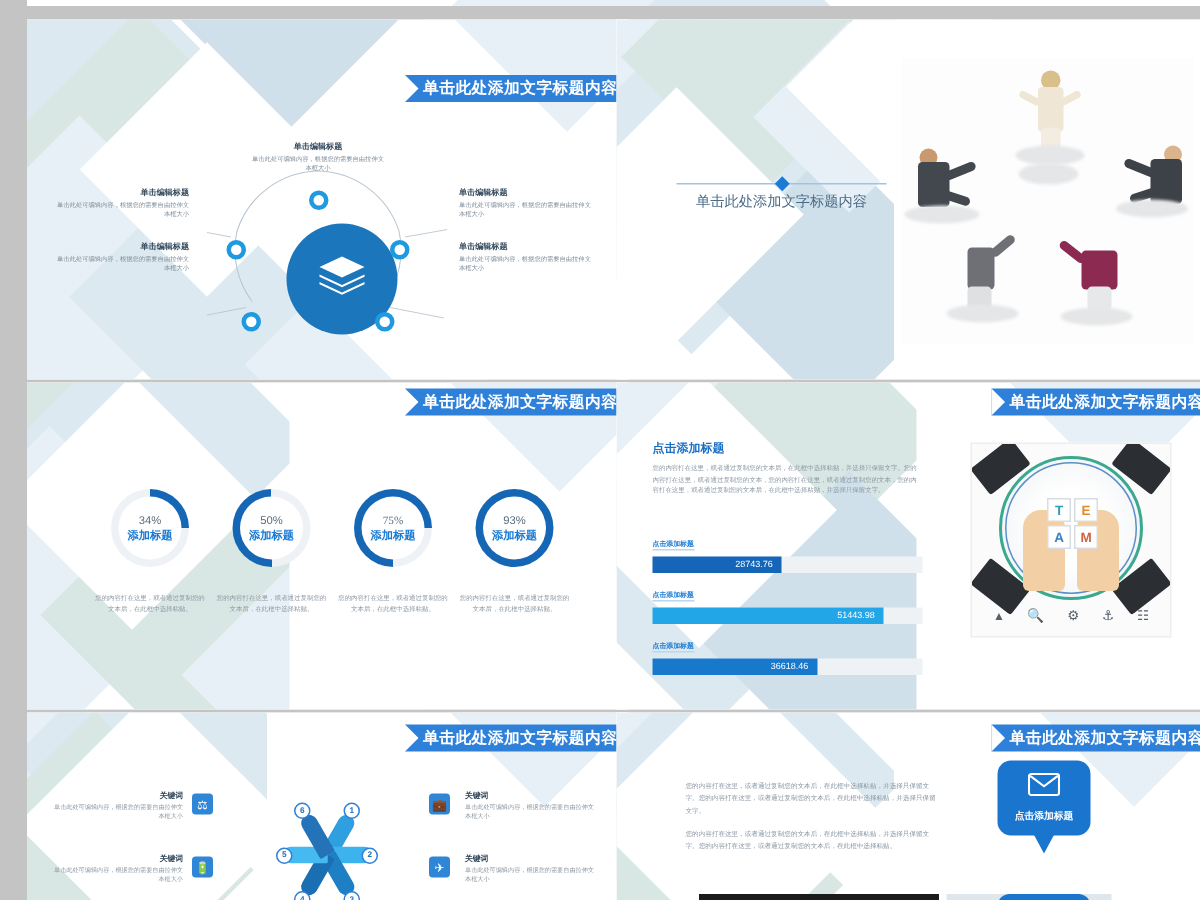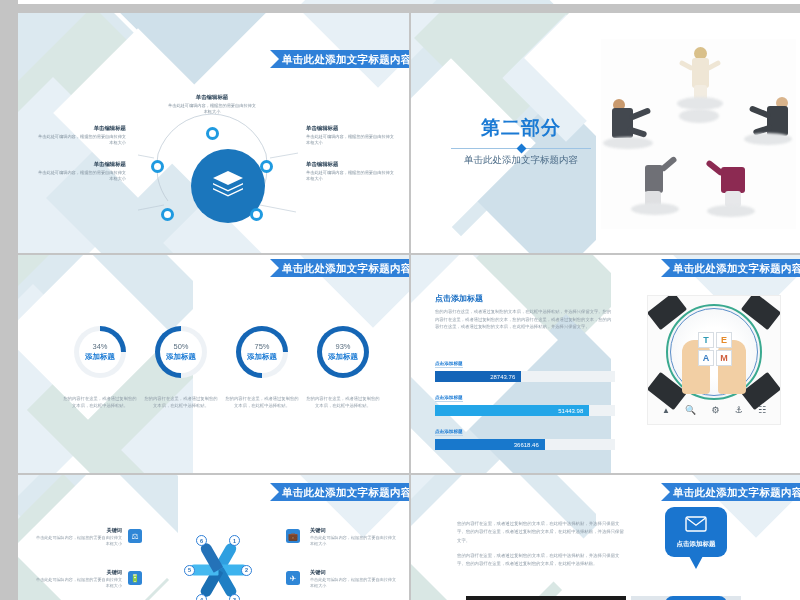--- a/index.html
+++ b/index.html
@@ -4,21 +4,21 @@
 <style>
   html,body{margin:0;padding:0;}
   body{
     width:800px;height:600px;overflow:hidden;
     background:#bfbfbf;
     font-family:"Liberation Sans","DejaVu Sans",sans-serif;
   }
   .page{position:relative;width:800px;height:600px;background:#c4c4c4;}
 
   
-  .slide{position:absolute;background:#ffffff;overflow:hidden;}
+  .slide{position:absolute;background:#ffffff;overflow:hidden;padding-left:10px;}
   .bg{position:absolute;inset:0;overflow:hidden;background:#ffffff;}
   .dia{position:absolute;transform:rotate(45deg);}
   .c1{background:#dce9f0;}
   .c2{background:#cfe0ea;}
   .c3{background:#d9e7e4;}
   .c4{background:#e7f0f6;}
   .c5{background:#ffffff;}
 
   
   .ribbon{
@@ -225,21 +225,20 @@
       <div class="person" style="left:110px;top:128px;width:44px;height:48px;">
         <div class="p-head" style="left:20px;top:8px;width:12px;height:12px;background:#8a5a30;"></div>
         <div class="p-body" style="left:10px;top:0px;width:24px;height:26px;background:#8c2a52;"></div>
         <div class="p-body" style="left:-6px;top:-2px;width:20px;height:6px;background:#8c2a52;transform:rotate(38deg);"></div>
         <div class="p-body" style="left:14px;top:24px;width:16px;height:16px;background:#e7e8ea;"></div>
       </div>
       <div class="shadow" style="left:106px;top:166px;width:48px;height:12px;"></div>
     </div>
 
     <div style="position:absolute;left:40px;top:102px;width:140px;">
-      <div class="sect-title">第二部分</div>
       <div class="sect-rule"></div>
       <div class="sect-sub">单击此处添加文字标题内容</div>
     </div>
   </div>
 
   <div class="slide" style="left:18px;top:255px;width:391px;height:218px;">
     <div class="bg">
       <div class="dia c3" style="left:-50px;top:-50px;width:160px;height:160px;"></div>
       <div class="dia c1" style="left:20px;top:-30px;width:140px;height:140px;"></div>
       <div class="dia c4" style="left:-60px;top:60px;width:150px;height:150px;"></div>
@@ -265,21 +264,21 @@
 
     <div class="donut" style="left:137px;top:71px;text-decoration:underline;">
       <div class="ring" style="background:conic-gradient(from 180deg,#1566b5 0% 50%,#eef2f6 50% 100%);"></div>
       <div class="inner">
         <div class="pct">50%</div>
         <div class="lab">添加标题</div>
       </div>
     </div>
     <div class="dcap" style="left:126px;top:140px;">您的内容打在这里，或者通过复制您的文本后，在此框中选择粘贴。</div>
 
-    <div class="donut" style="left:218px;top:71px;">
+    <div class="donut" style="left:218px;top:71px;font-family:Liberation Serif, serif;">
       <div class="ring" style="background:conic-gradient(from 180deg,#1566b5 0% 75%,#eef2f6 75% 100%);"></div>
       <div class="inner">
         <div class="pct">75%</div>
         <div class="lab">添加标题</div>
       </div>
     </div>
     <div class="dcap" style="left:207px;top:140px;">您的内容打在这里，或者通过复制您的文本后，在此框中选择粘贴。</div>
 
     <div class="donut" style="left:299px;top:71px;">
       <div class="ring" style="background:conic-gradient(from 0deg,#1566b5 0% 100%);"></div>

